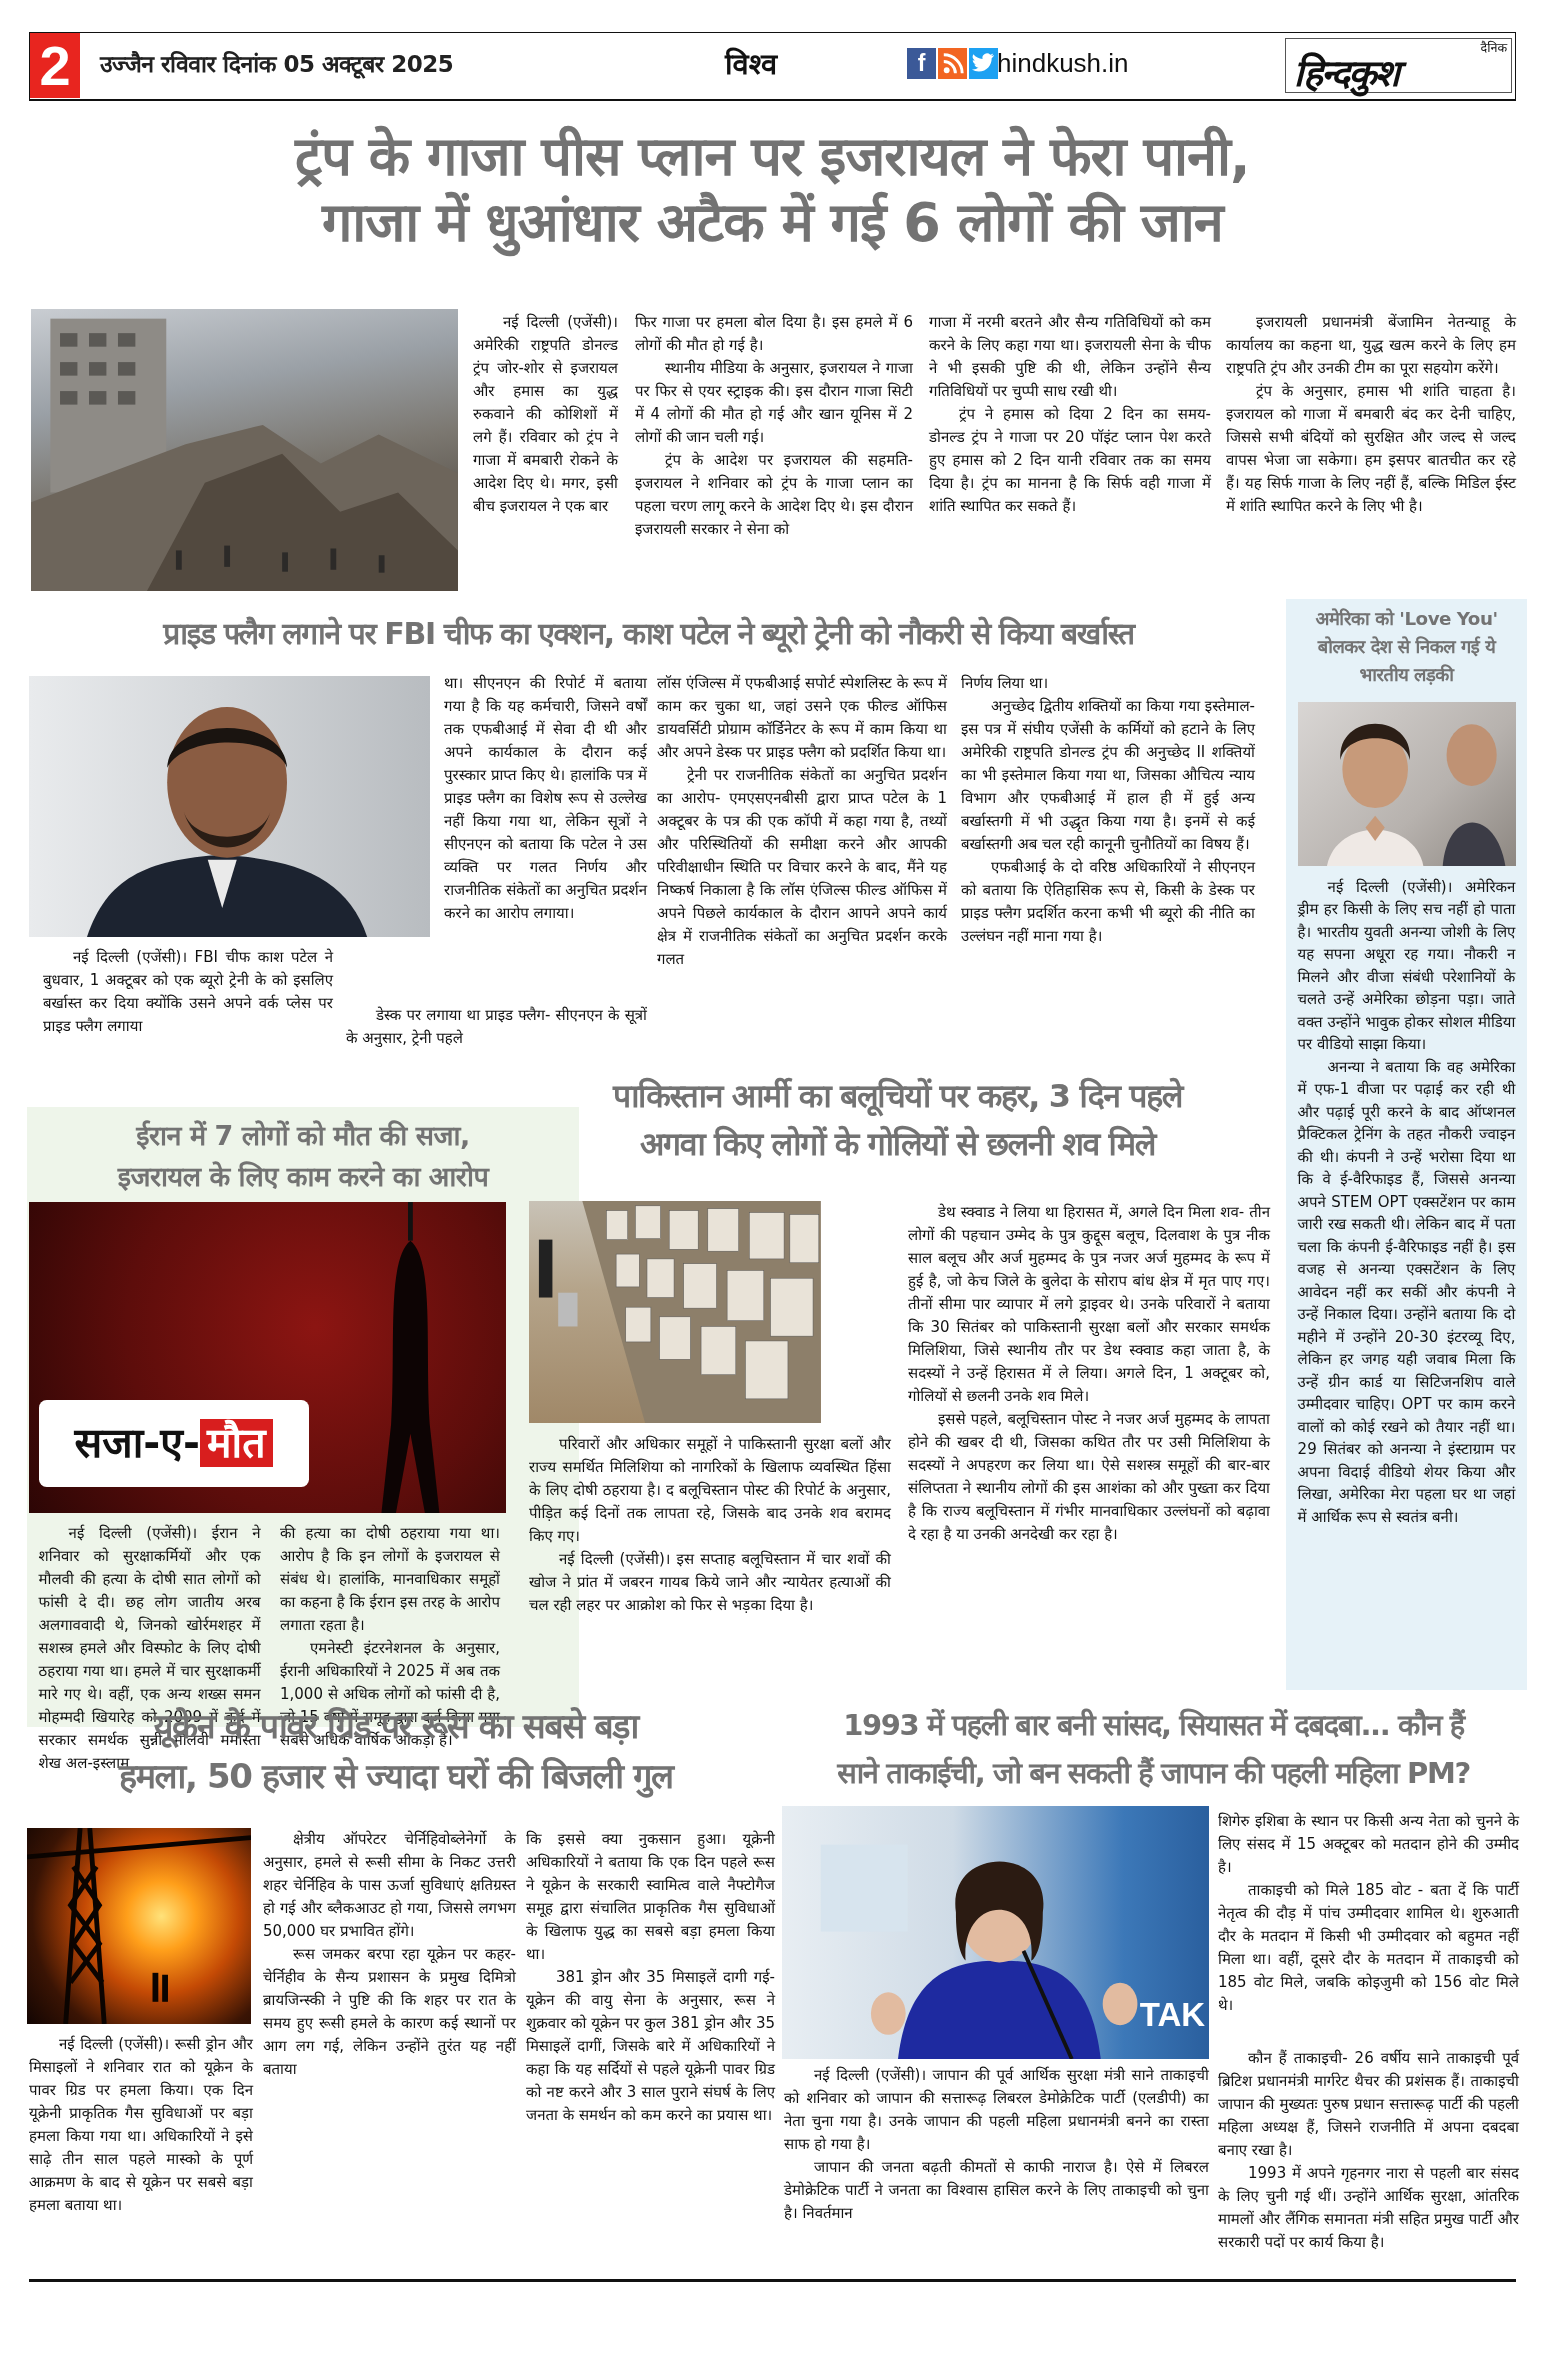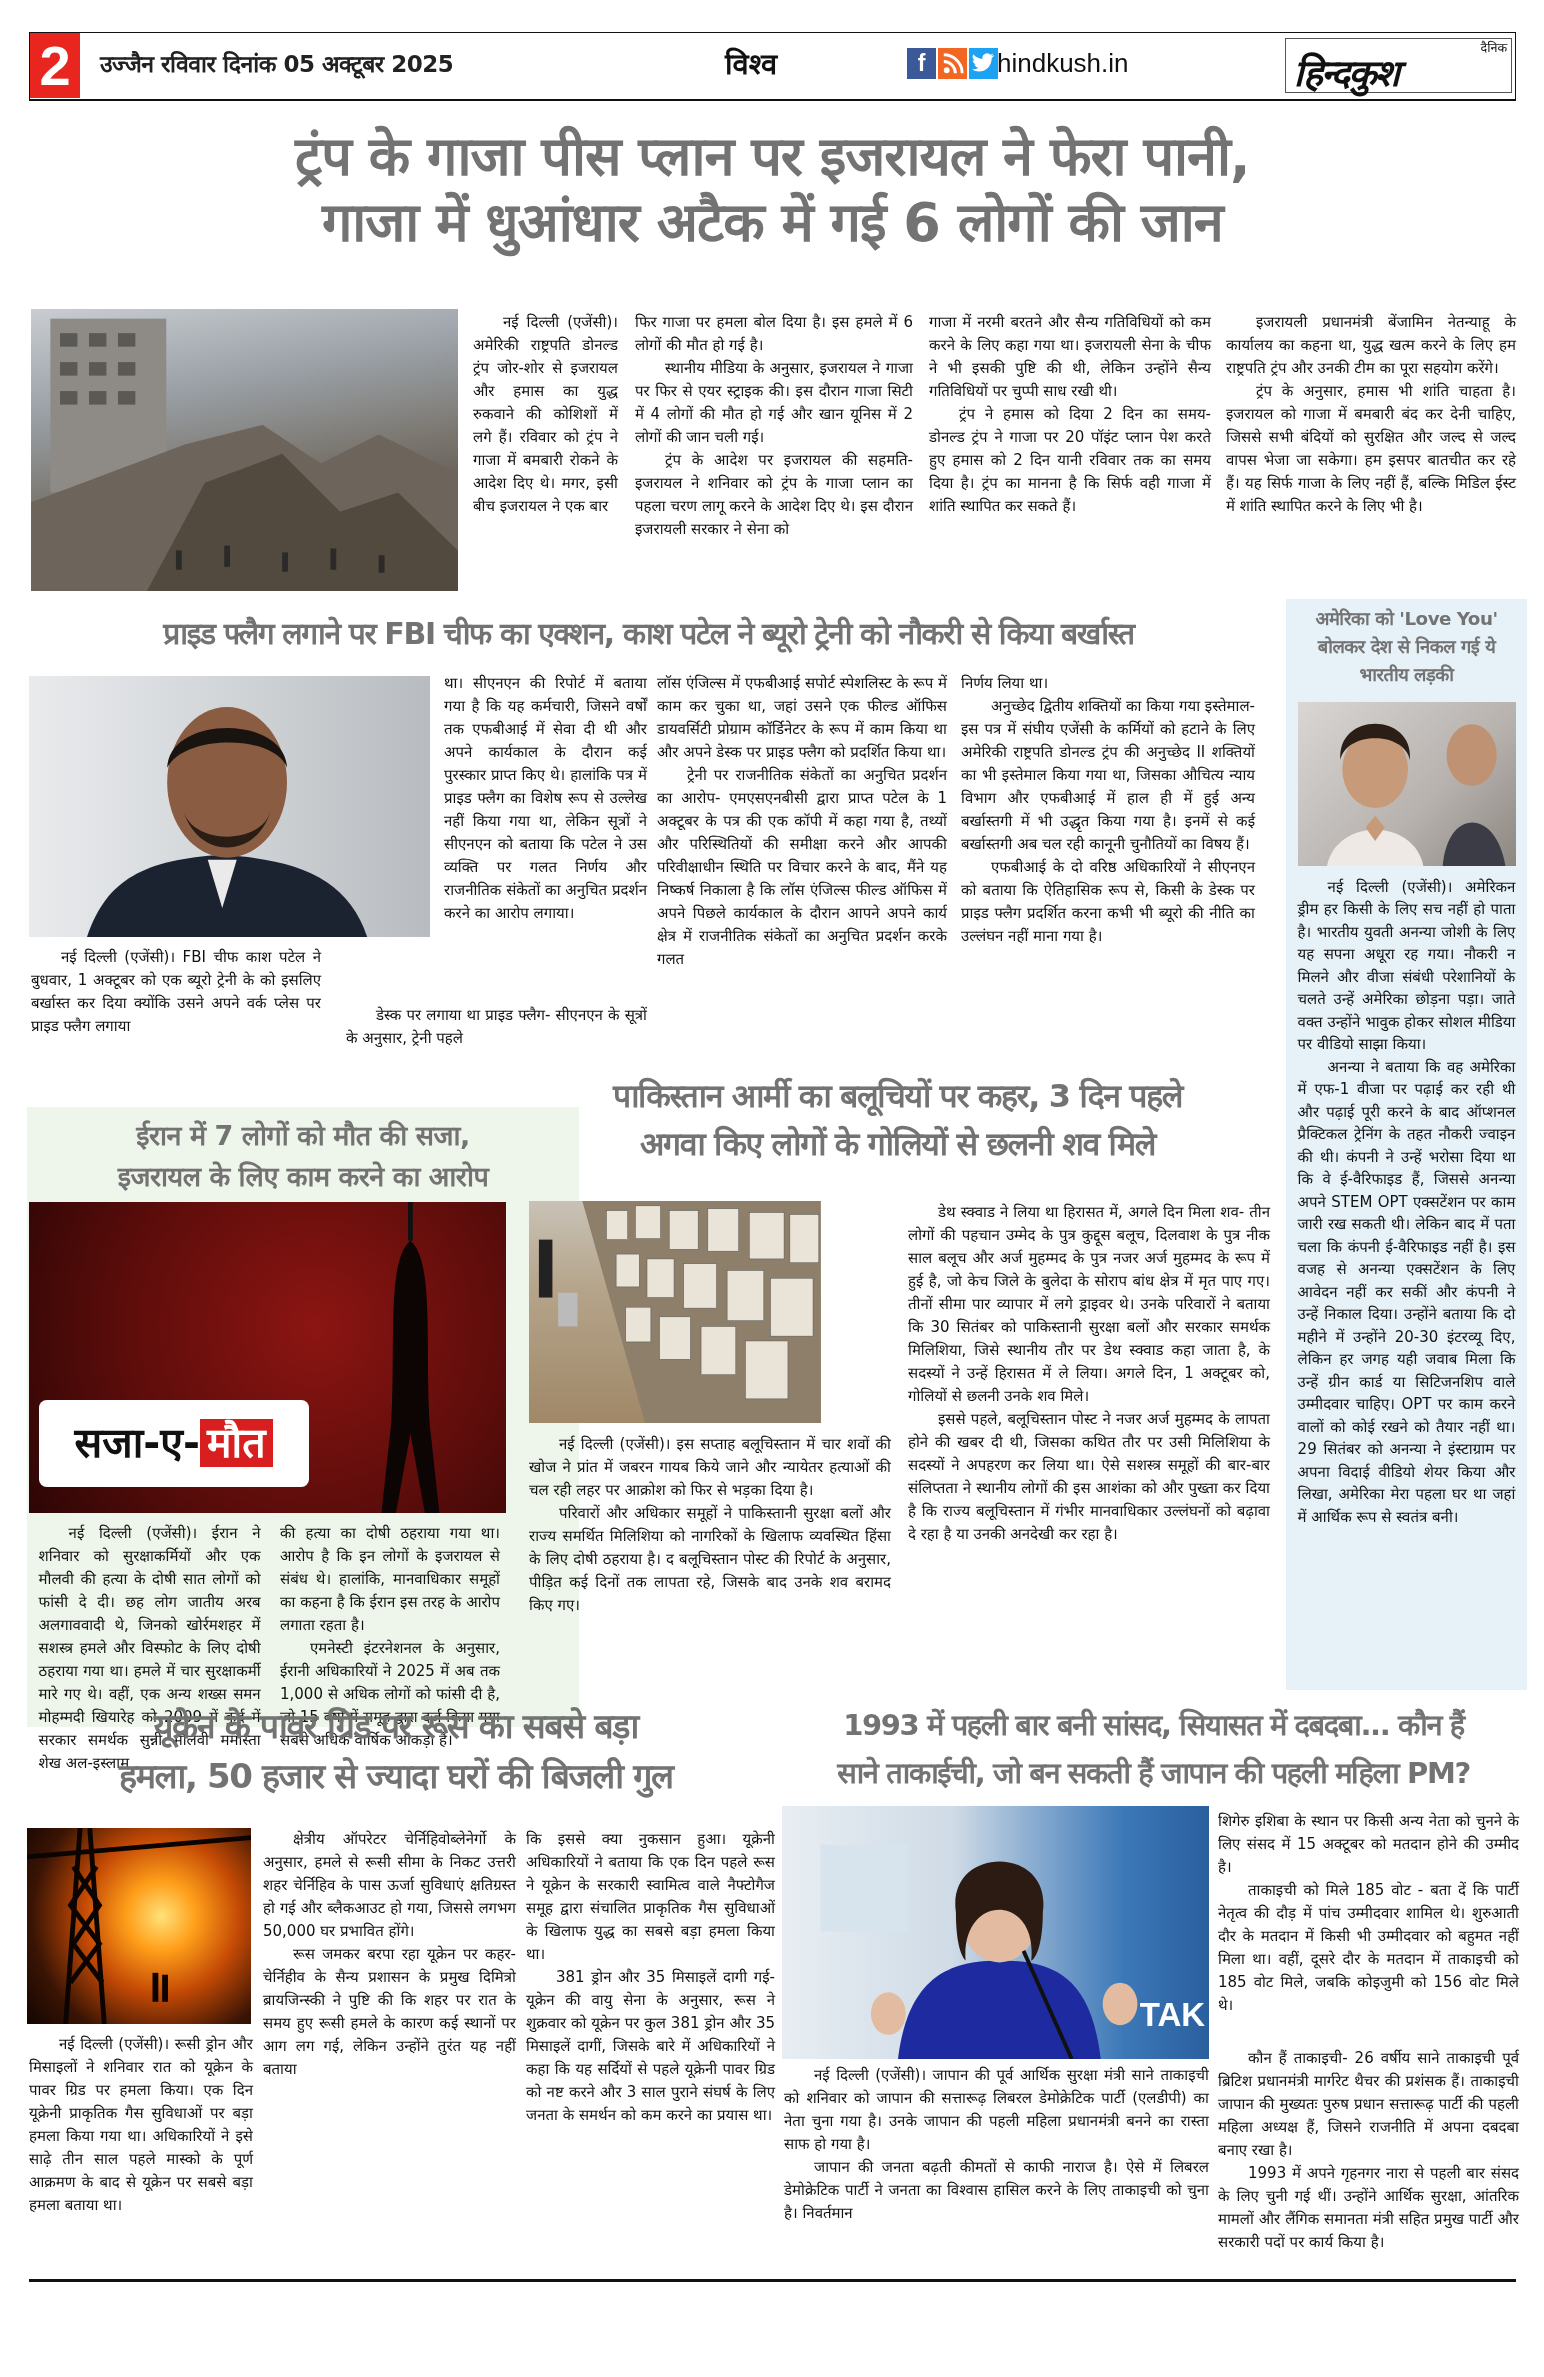--- a/index.html
+++ b/index.html
@@ -106,21 +106,21 @@
     <path d="M60 270 C80 210 120 190 200 185 C280 190 330 210 350 270Z" fill="#1c2330"></path>
     <path d="M185 190 L200 240 L215 190Z" fill="#eaeaea"></path>
     <ellipse cx="205" cy="110" rx="62" ry="78" fill="#8a5c42"></ellipse>
     <path d="M143 95 C145 40 265 40 267 95 C255 60 160 60 143 95Z" fill="#1a1410"></path>
     <path d="M160 140 C175 190 235 190 250 140 C240 175 170 175 160 140Z" fill="#2a1d15"></path>
   </svg>
 </div>
 <div class="abs body" style="left:444px;top:672px;width:203px">
   <p style="text-indent:0">था। सीएनएन की रिपोर्ट में बताया गया है कि यह कर्मचारी, जिसने वर्षों तक एफबीआई में सेवा दी थी और अपने कार्यकाल के दौरान कई पुरस्कार प्राप्त किए थे। हालांकि पत्र में प्राइड फ्लैग का विशेष रूप से उल्लेख नहीं किया गया था, लेकिन सूत्रों ने सीएनएन को बताया कि पटेल ने उस व्यक्ति पर गलत निर्णय और राजनीतिक संकेतों का अनुचित प्रदर्शन करने का आरोप लगाया।</p>
 </div>
-<div class="abs body" style="left:31px;top:946px;width:290px">
+<div class="abs body" style="left:43px;top:946px;width:290px">
   <p>नई दिल्ली (एजेंसी)। FBI चीफ काश पटेल ने बुधवार, 1 अक्टूबर को एक ब्यूरो ट्रेनी के को इसलिए बर्खास्त कर दिया क्योंकि उसने अपने वर्क प्लेस पर प्राइड फ्लैग लगाया</p>
 </div>
 <div class="abs body" style="left:346px;top:1004px;width:301px">
   <p>डेस्क पर लगाया था प्राइड फ्लैग- सीएनएन के सूत्रों के अनुसार, ट्रेनी पहले</p>
 </div>
 <div class="abs body" style="left:657px;top:672px;width:290px">
   <p style="text-indent:0">लॉस एंजिल्स में एफबीआई सपोर्ट स्पेशलिस्ट के रूप में काम कर चुका था, जहां उसने एक फील्ड ऑफिस डायवर्सिटी प्रोग्राम कॉर्डिनेटर के रूप में काम किया था और अपने डेस्क पर प्राइड फ्लैग को प्रदर्शित किया था।</p>
   <p>ट्रेनी पर राजनीतिक संकेतों का अनुचित प्रदर्शन का आरोप- एमएसएनबीसी द्वारा प्राप्त पटेल के 1 अक्टूबर के पत्र की एक कॉपी में कहा गया है, तथ्यों और परिस्थितियों की समीक्षा करने और आपकी परिवीक्षाधीन स्थिति पर विचार करने के बाद, मैंने यह निष्कर्ष निकाला है कि लॉस एंजिल्स फील्ड ऑफिस में अपने पिछले कार्यकाल के दौरान आपने अपने कार्य क्षेत्र में राजनीतिक संकेतों का अनुचित प्रदर्शन करके गलत</p>
 </div>
 <div class="abs body" style="left:961px;top:672px;width:294px">
@@ -192,22 +192,22 @@
       <rect x="100" y="110" width="26" height="36"></rect>
         <rect x="135" y="120" width="32" height="44"></rect>
         <rect x="178" y="130" width="36" height="50"></rect>
         <rect x="224" y="145" width="44" height="60"></rect>
     </g>
     <rect x="10" y="40" width="14" height="60" fill="#222"></rect>
       <rect x="30" y="95" width="20" height="35" fill="#bbb"></rect>
   </svg>
 </div>
 <div class="abs body" style="left:529px;top:1433px;width:362px">
+  <p>परिवारों और अधिकार समूहों ने पाकिस्तानी सुरक्षा बलों और राज्य समर्थित मिलिशिया को नागरिकों के खिलाफ व्यवस्थित हिंसा के लिए दोषी ठहराया है। द बलूचिस्तान पोस्ट की रिपोर्ट के अनुसार, पीड़ित कई दिनों तक लापता रहे, जिसके बाद उनके शव बरामद किए गए।</p>
   <p>नई दिल्ली (एजेंसी)। इस सप्ताह बलूचिस्तान में चार शवों की खोज ने प्रांत में जबरन गायब किये जाने और न्यायेतर हत्याओं की चल रही लहर पर आक्रोश को फिर से भड़का दिया है।</p>
-  <p>परिवारों और अधिकार समूहों ने पाकिस्तानी सुरक्षा बलों और राज्य समर्थित मिलिशिया को नागरिकों के खिलाफ व्यवस्थित हिंसा के लिए दोषी ठहराया है। द बलूचिस्तान पोस्ट की रिपोर्ट के अनुसार, पीड़ित कई दिनों तक लापता रहे, जिसके बाद उनके शव बरामद किए गए।</p>
 </div>
 <div class="abs body" style="left:908px;top:1201px;width:362px">
   <p>डेथ स्क्वाड ने लिया था हिरासत में, अगले दिन मिला शव- तीन लोगों की पहचान उम्मेद के पुत्र कुद्दूस बलूच, दिलवाश के पुत्र नीक साल बलूच और अर्ज मुहम्मद के पुत्र नजर अर्ज मुहम्मद के रूप में हुई है, जो केच जिले के बुलेदा के सोराप बांध क्षेत्र में मृत पाए गए। तीनों सीमा पार व्यापार में लगे ड्राइवर थे। उनके परिवारों ने बताया कि 30 सितंबर को पाकिस्तानी सुरक्षा बलों और सरकार समर्थक मिलिशिया, जिसे स्थानीय तौर पर डेथ स्क्वाड कहा जाता है, के सदस्यों ने उन्हें हिरासत में ले लिया। अगले दिन, 1 अक्टूबर को, गोलियों से छलनी उनके शव मिले।</p>
   <p>इससे पहले, बलूचिस्तान पोस्ट ने नजर अर्ज मुहम्मद के लापता होने की खबर दी थी, जिसका कथित तौर पर उसी मिलिशिया के सदस्यों ने अपहरण कर लिया था। ऐसे सशस्त्र समूहों की बार-बार संलिप्तता ने स्थानीय लोगों की इस आशंका को और पुख्ता कर दिया है कि राज्य बलूचिस्तान में गंभीर मानवाधिकार उल्लंघनों को बढ़ावा दे रहा है या उनकी अनदेखी कर रहा है।</p>
 </div>
 
 <div class="abs h1" style="left:19.3px;top:1701px;width:753px;font-size:34px;line-height:50px;letter-spacing:-1.4px">
   <div>यूक्रेन के पावर ग्रिड पर रूस का सबसे बड़ा</div>
   <div>हमला, 50 हजार से ज्यादा घरों की बिजली गुल</div>
 </div>

